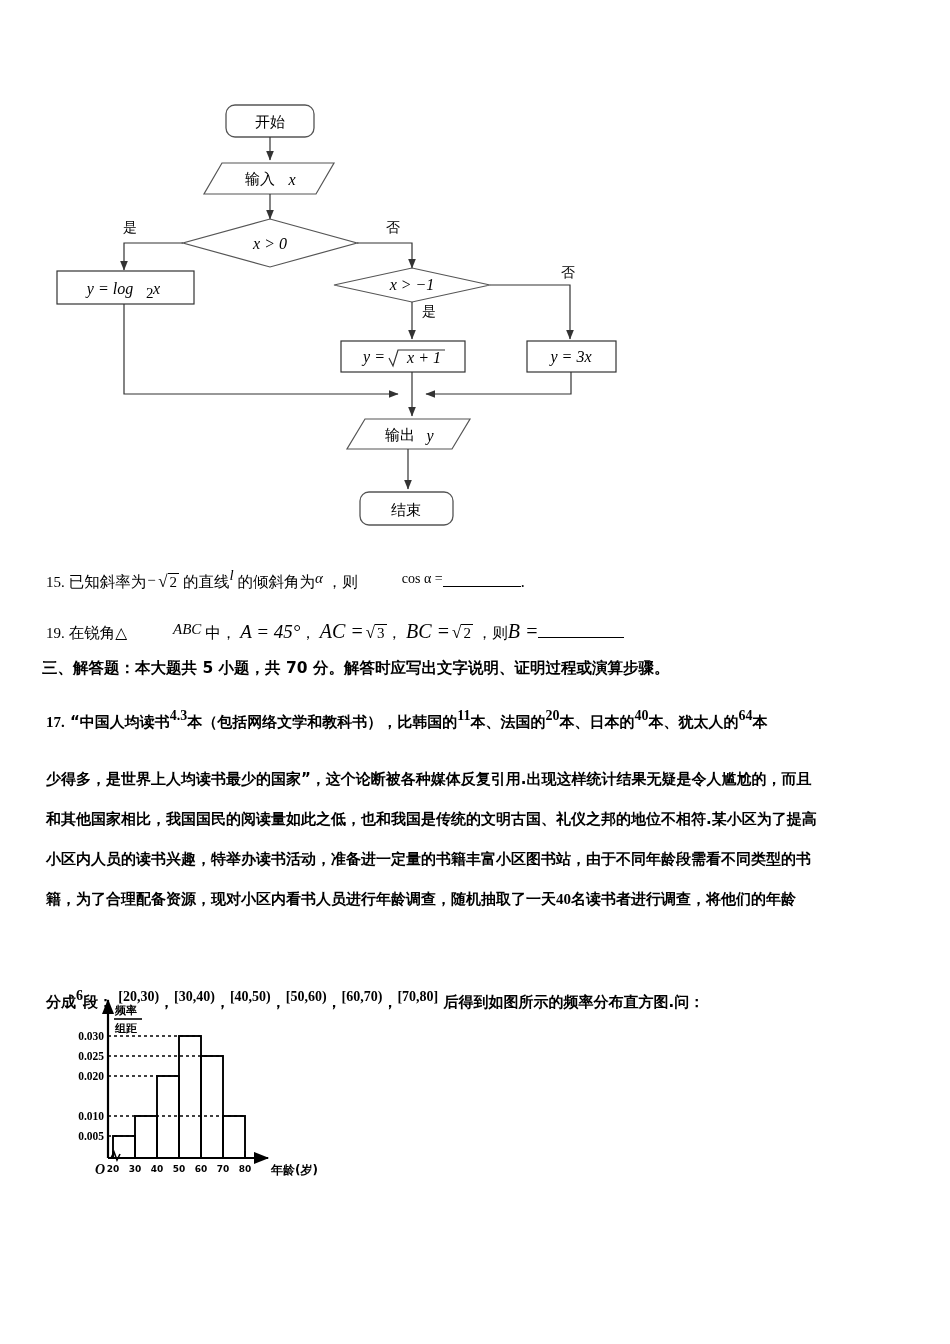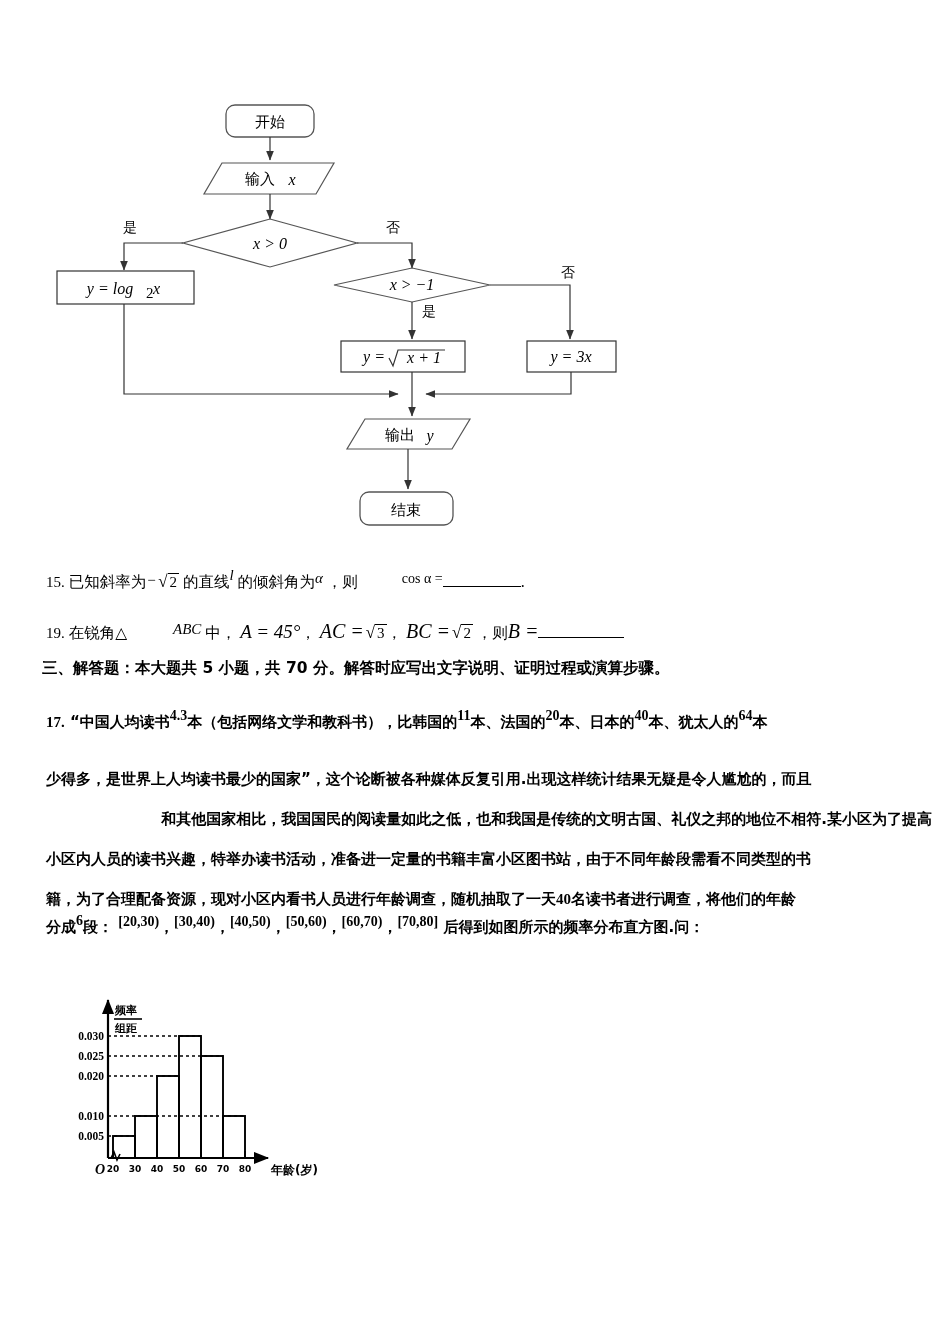--- a/index.html
+++ b/index.html
@@ -261,28 +261,28 @@
 </div>
 
 <div class="sectionhead">三、解答题：本大题共 5 小题，共 70 分。解答时应写出文字说明、证明过程或演算步骤。</div>
 
 <div class="para" style="top:708px;">
   <span class="qnum">17.</span>
   <span>“中国人均读书</span><span class="sup">4.3</span><span>本（包括网络文学和教科书），比韩国的</span><span class="sup">11</span><span>本、法国的</span><span class="sup">20</span><span>本、日本的</span><span class="sup">40</span><span>本、犹太人的</span><span class="sup">64</span><span>本</span>
 </div>
 
 <div class="para" style="top:770px;">少得多，是世界上人均读书最少的国家”，这个论断被各种媒体反复引用.出现这样统计结果无疑是令人尴尬的，而且</div>
-<div class="para" style="top:810px;text-align:right;">和其他国家相比，我国国民的阅读量如此之低，也和我国是传统的文明古国、礼仪之邦的地位不相符.某小区为了提高</div>
+<div class="para" style="top:810px;">和其他国家相比，我国国民的阅读量如此之低，也和我国是传统的文明古国、礼仪之邦的地位不相符.某小区为了提高</div>
 <div class="para" style="top:850px;">小区内人员的读书兴趣，特举办读书活动，准备进一定量的书籍丰富小区图书站，由于不同年龄段需看不同类型的书</div>
 
 <div class="para" style="top:890px;">
   <span>籍，为了合理配备资源，现对小区内看书人员进行年龄调查，随机抽取了一天</span><span class="mn" style="font-size:15px;">40</span><span>名读书者进行调查，将他们的年龄</span>
 </div>
 
-<div class="para" style="top:913px;">
+<div class="para" style="top:988px;">
   <span>分成</span><span class="sup">6</span><span>段：</span>
   <span class="sup" style="vertical-align:6px;letter-spacing:0;">[20,30)</span><span>，</span><span class="sup" style="vertical-align:6px;">[30,40)</span><span>，</span><span class="sup" style="vertical-align:6px;">[40,50)</span><span>，</span><span class="sup" style="vertical-align:6px;">[50,60)</span><span>，</span><span class="sup" style="vertical-align:6px;">[60,70)</span><span>，</span><span class="sup" style="vertical-align:6px;">[70,80]</span>
   <span>后得到如图所示的频率分布直方图.问：</span>
 </div>
 
 <div id="histogram">
   <svg width="300" height="225" viewBox="0 0 300 225" xmlns="http://www.w3.org/2000/svg">
     <defs>
       <marker id="axarrow" markerWidth="8" markerHeight="8" refX="6.5" refY="2.8" orient="auto" markerUnits="strokeWidth">
         <path d="M0,0 L0,5.6 L7,2.8 z" fill="#000"></path>

